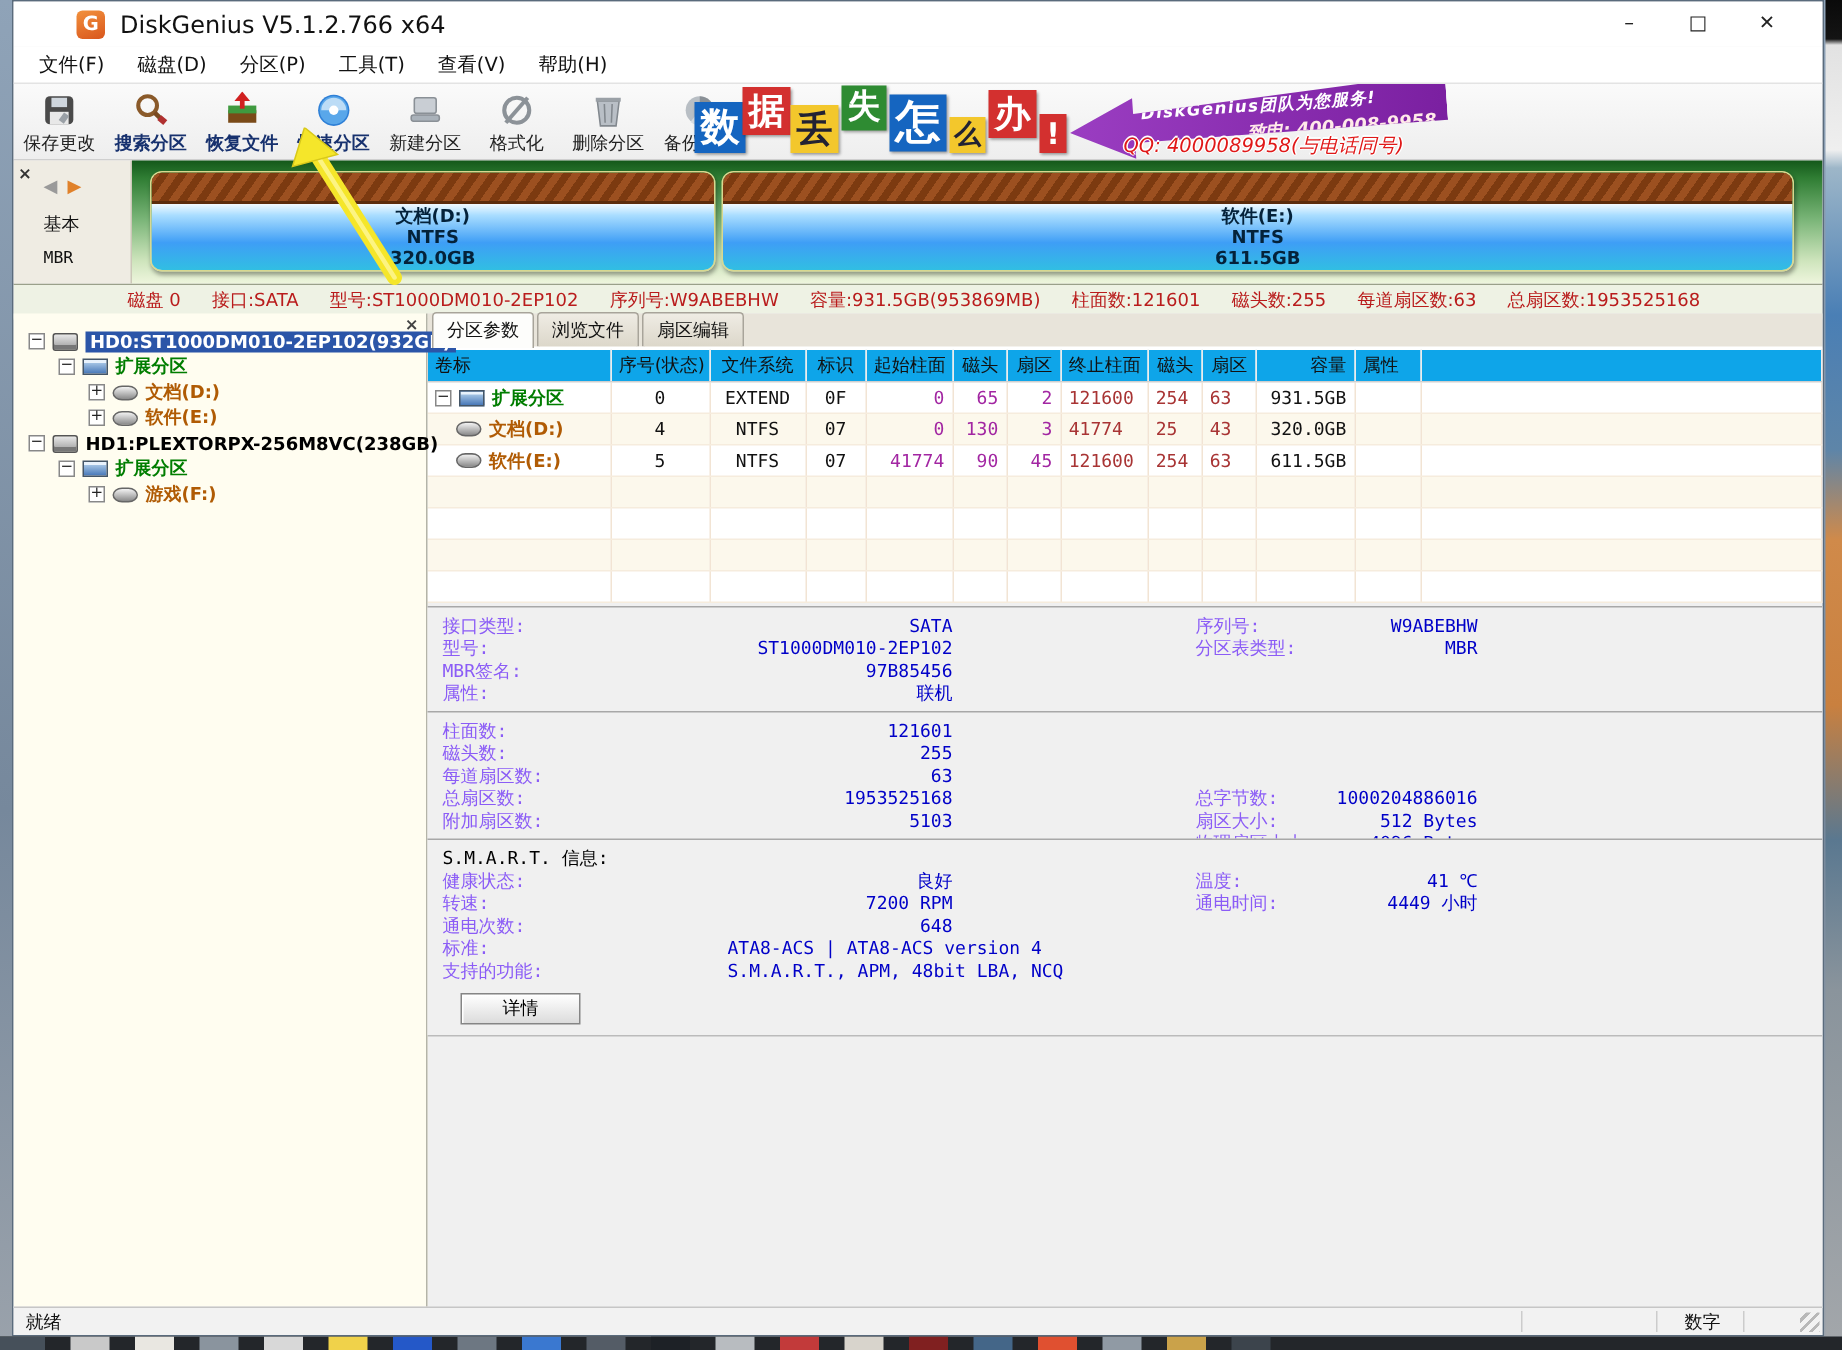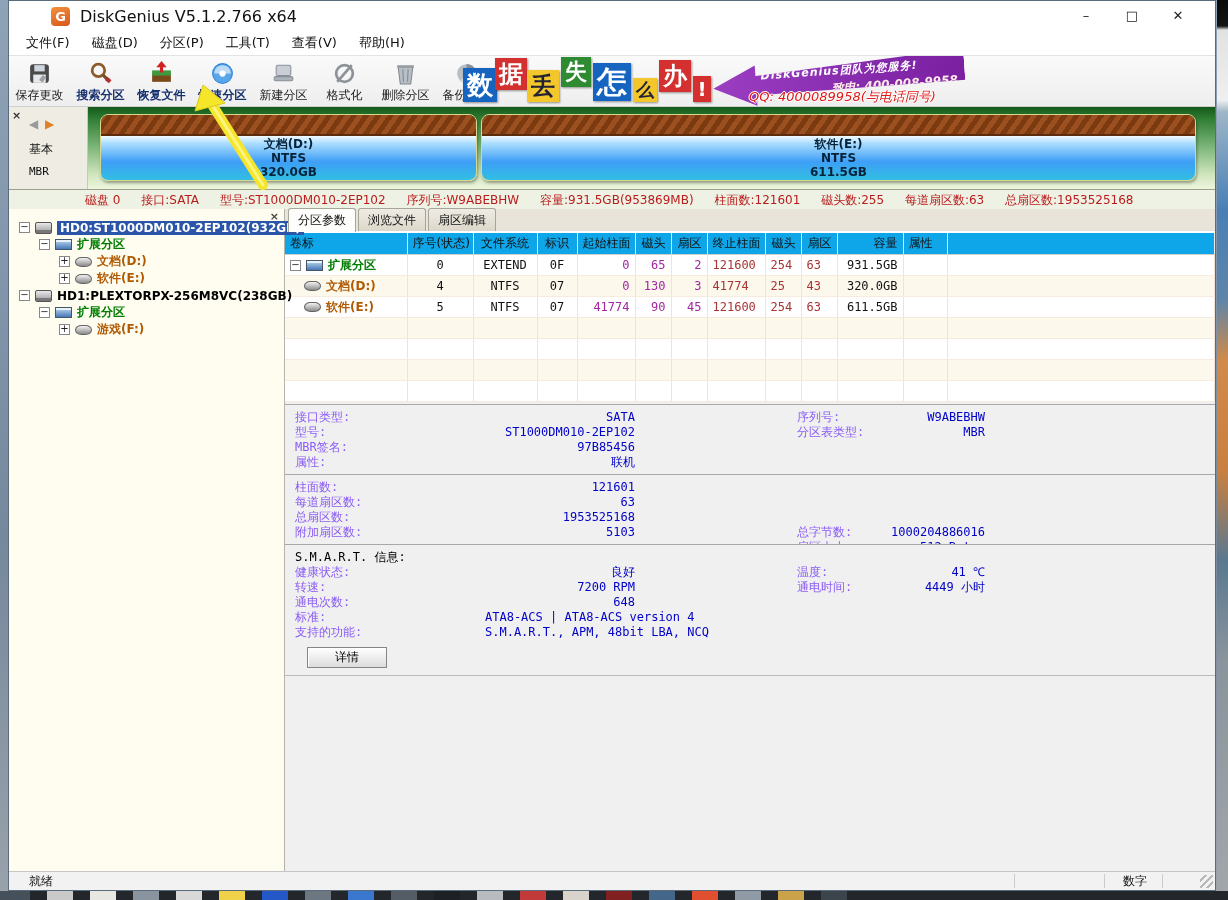--- a/index.html
+++ b/index.html
@@ -103,21 +103,21 @@
   .val{position:absolute;right:0;color:#0000c8}
   .il.vleft .val{left:190px;right:auto}
   .ir{position:absolute;left:512px;width:188px;height:15px;line-height:15px}
   .rt0{top:5px}.rt1{top:20px}.rt2{top:35px}.rt3{top:50px}.rt4{top:65px}.rt5{top:80px}
   .smart-h{color:#000;height:15px;line-height:15px}
   .btn-detail{margin:7px 0 3px 12px;width:80px;height:21px;font-size:12px;color:#000;
     background:linear-gradient(#fff,#dcdcdc);border:1px solid #858585;box-shadow:1px 1px 0 #fff inset}
   .fillrest{flex:1;background:#f0f0f0;border-top:1px solid #bbb}
   
   .statusbar{position:absolute;left:0;right:0;bottom:0;height:18px;background:#f2f2f2;border-top:1px solid #c6c6c6;font-size:12px;color:#111;display:flex;align-items:center}
-  .st-left{margin-left:20px}
+  .st-left{margin-left:8px}
   .st-sep{position:absolute;width:1px;height:14px;background:#ccc;top:2px}
   .st-right{position:absolute;right:68px;top:1px}
   .grip{position:absolute;right:2px;bottom:2px;width:13px;height:13px;
     background:repeating-linear-gradient(135deg,transparent 0 3px,#b8b8b8 3px 5px)}
   
   .callout{position:absolute;left:150px;top:84px;width:160px;height:110px;pointer-events:none;z-index:50}
 </style>
 </head>
 <body>
 
@@ -487,20 +487,21 @@
           <div class="il"><span class="lbl">接口类型:</span><span class="val">SATA</span></div>
           <div class="il"><span class="lbl">型号:</span><span class="val">ST1000DM010-2EP102</span></div>
           <div class="il"><span class="lbl">MBR签名:</span><span class="val">97B85456</span></div>
           <div class="il"><span class="lbl">属性:</span><span class="val">联机</span></div>
           <div class="ir rt0"><span class="lbl">序列号:</span><span class="val">W9ABEBHW</span></div>
           <div class="ir rt1"><span class="lbl">分区表类型:</span><span class="val">MBR</span></div>
         </div>
 
         <div class="isec">
           <div class="il"><span class="lbl">柱面数:</span><span class="val">121601</span></div>
+          <div class="il"><span class="lbl">磁头数:</span><span class="val">255</span></div>
           <div class="il"><span class="lbl">每道扇区数:</span><span class="val">63</span></div>
           <div class="il"><span class="lbl">总扇区数:</span><span class="val">1953525168</span></div>
           <div class="il"><span class="lbl">附加扇区数:</span><span class="val">5103</span></div>
           <div class="ir rt3"><span class="lbl">总字节数:</span><span class="val">1000204886016</span></div>
           <div class="ir rt4"><span class="lbl">扇区大小:</span><span class="val">512 Bytes</span></div>
           <div class="ir rt5"><span class="lbl">物理扇区大小:</span><span class="val">4096 Bytes</span></div>
         </div>
 
         <div class="isec">
           <div class="smart-h">S.M.A.R.T. 信息:</div>

